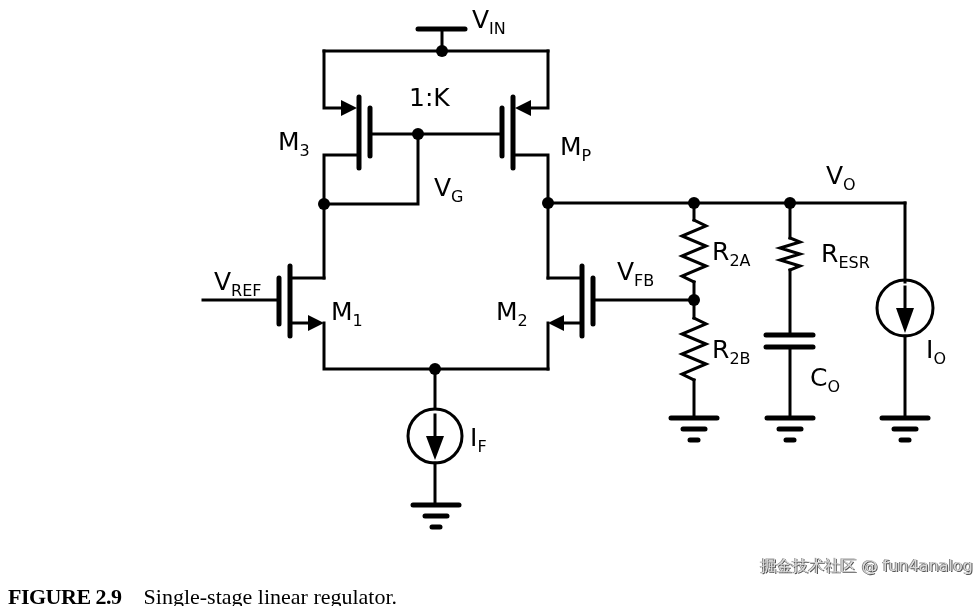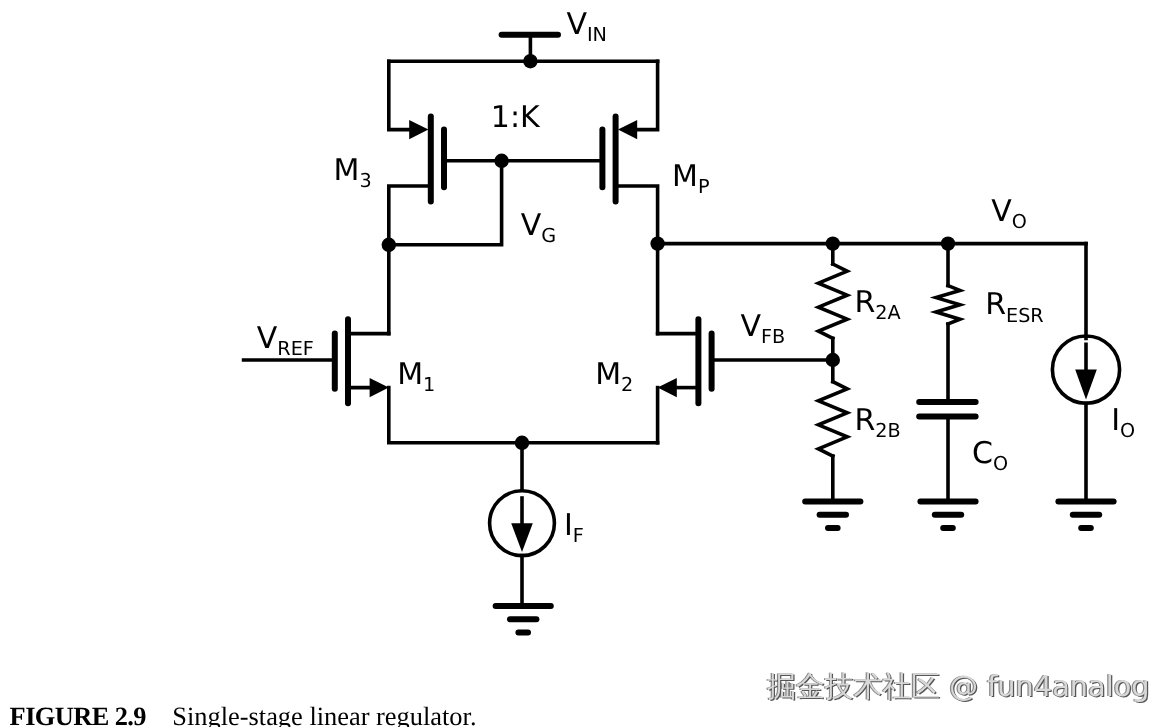--- a/index.html
+++ b/index.html
@@ -5,21 +5,21 @@
   html, body { margin: 0; padding: 0; background: #ffffff; }
   body { width: 977px; height: 606px; position: relative; overflow: hidden; }
   svg { position: absolute; left: 0; top: 0; }
   .w { stroke: #000; stroke-width: 3; fill: none; stroke-linecap: square; }
   .g { stroke: #000; stroke-width: 5; fill: none; stroke-linecap: round; }
   .dot { fill: #000; }
   .lbl { font-family: "DejaVu Sans", sans-serif; font-size: 25px; fill: #000; }
   .sub { font-family: "DejaVu Sans", sans-serif; font-size: 16px; fill: #000; }
   .caption { position: absolute; left: 8px; top: 568px; font-family: "Liberation Serif", serif; font-size: 22px; color: #000; white-space: nowrap; margin-top: 16px; }
   .caption .fig { font-weight: bold; letter-spacing: -0.5px; margin-right: 22px; }
-  .watermark { position: absolute; right: 19px; top: 556px; font-family: "DejaVu Sans", sans-serif; font-size: 24px; color: #d8d8d8; text-shadow: 1px 1px 0 #555, -1px 0 0 #888; white-space: nowrap; }
+  .watermark { position: absolute; right: 4px; top: 556px; font-family: "DejaVu Sans", sans-serif; font-size: 16px; color: #d8d8d8; text-shadow: 1px 1px 0 #555, -1px 0 0 #888; white-space: nowrap; }
 </style>
 </head>
 <body>
 
 <svg width="977" height="606" viewBox="0 0 977 606">
 
   <g>
     <line class="g" x1="418" y1="29" x2="465" y2="29"></line>
     <line class="w" x1="442" y1="29" x2="442" y2="51"></line>
     <circle class="dot" cx="442" cy="51" r="6"></circle>

